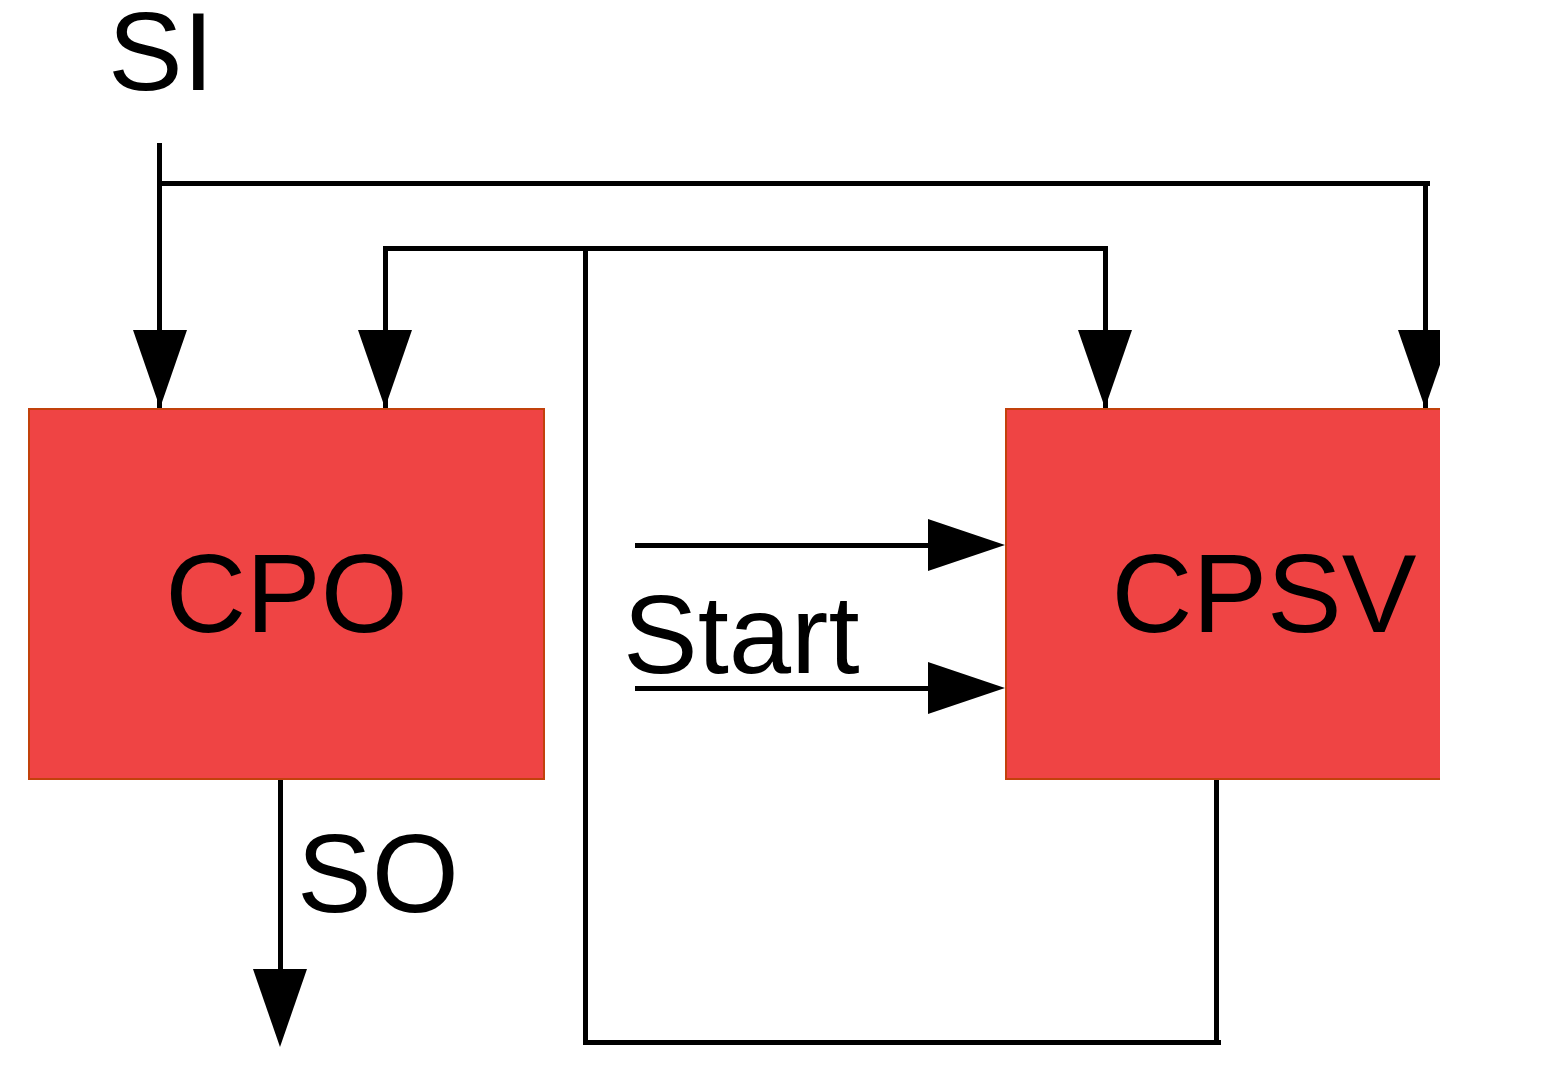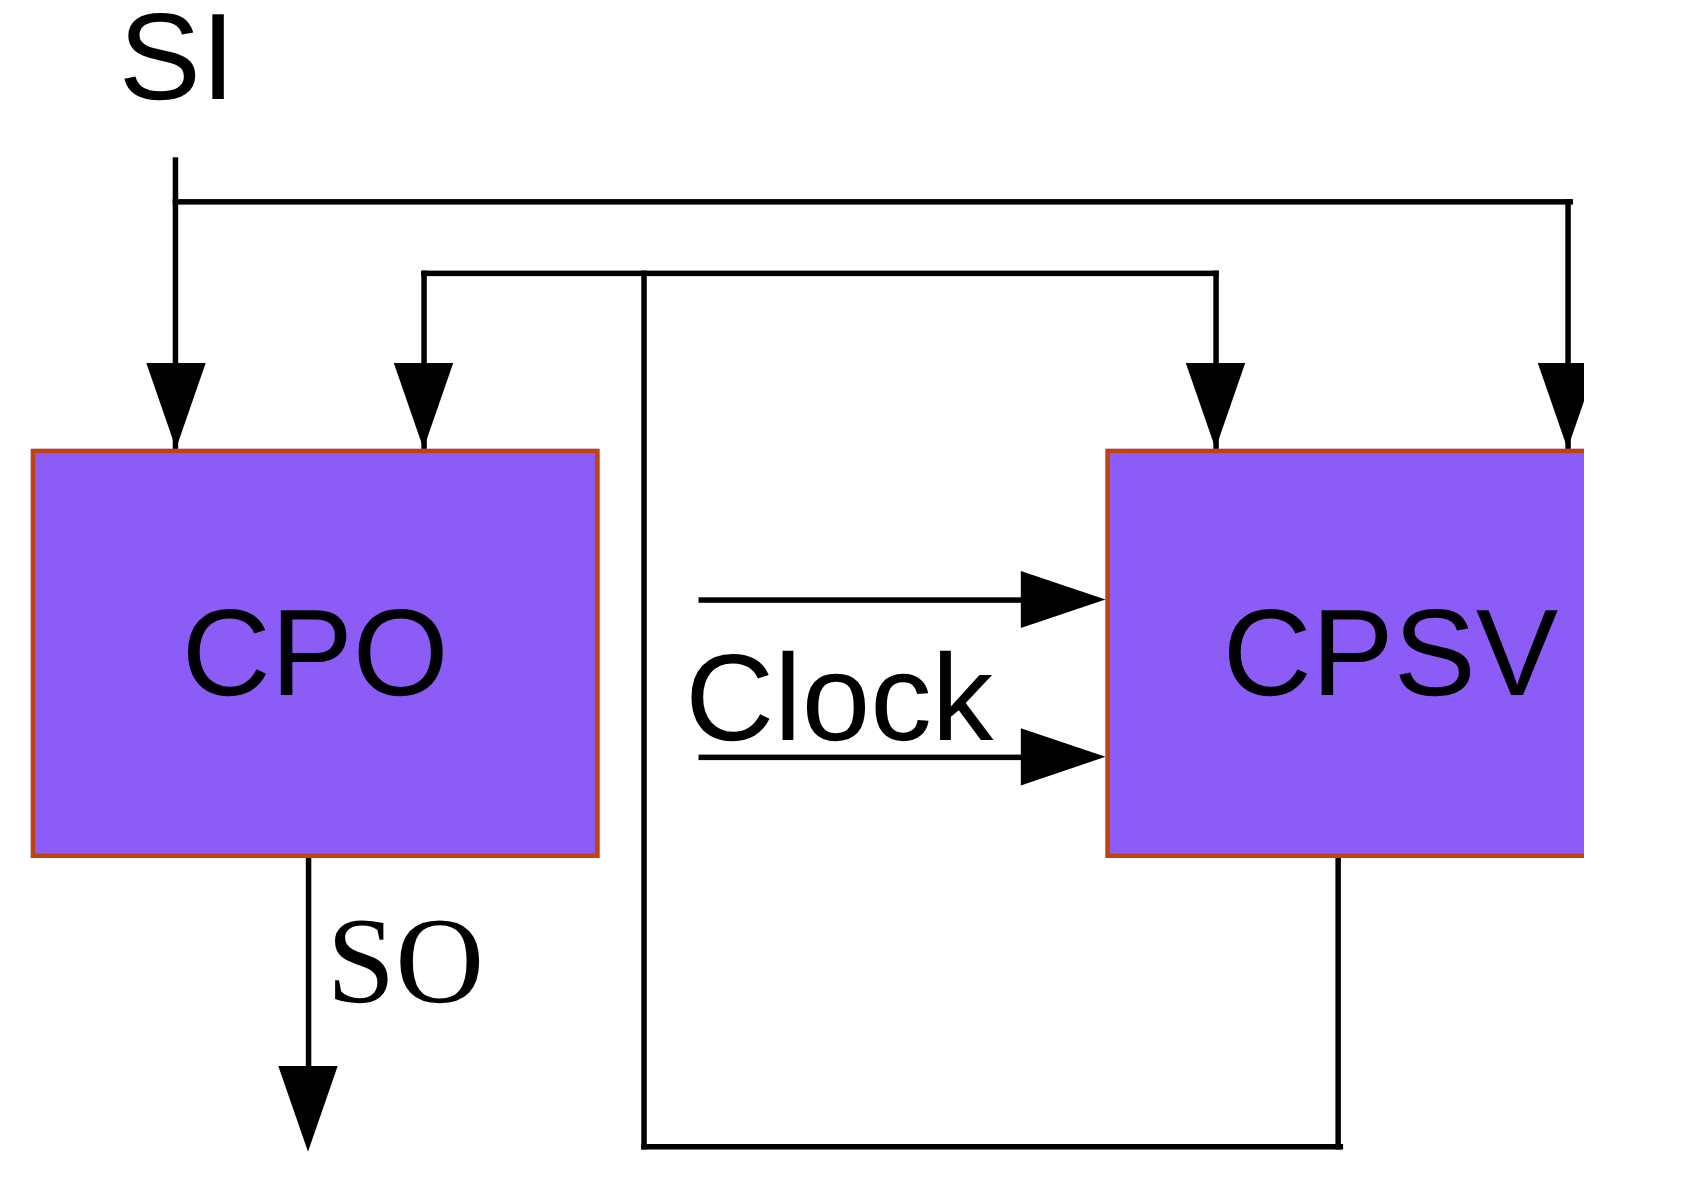--- a/index.html
+++ b/index.html
@@ -16,22 +16,22 @@
     font-family: "Liberation Sans", sans-serif;
     color: #000;
   }
   .line {
     position: absolute;
     background: #000;
   }
   .box {
     position: absolute;
     box-sizing: border-box;
-    border: 4px solid #c2410c;
-    background: #8b5cf6;
+    border: 2px solid #c2410c;
+    background: #ef4444;
     display: flex;
     align-items: center;
     justify-content: center;
   }
   .box .box-label {
     font-size: 112px;
     line-height: 1;
     white-space: nowrap;
   }
   .lbl {
@@ -56,22 +56,22 @@
     border-bottom: 26px solid transparent;
     border-left: 77px solid #000;
   }
 </style>
 </head>
 <body>
 
 <div id="canvas">
 
   <div class="lbl" style="left:108px; top:-4px;">SI</div>
-  <div class="lbl" style="left:623px; top:579px;">Clock</div>
-  <div class="lbl" style="left:297px; top:818px;font-family:Liberation Serif, serif;">SO</div>
+  <div class="lbl" style="left:623px; top:579px;">Start</div>
+  <div class="lbl" style="left:297px; top:818px;">SO</div>
 
   <div class="box" style="left:28px; top:408px; width:517px; height:372px;">
     <span class="box-label">CPO</span>
   </div>
   <div class="box" style="left:1005px; top:408px; width:518px; height:372px;">
     <span class="box-label">CPSV</span>
   </div>
 
   <div class="line" style="left:157px; top:143px; width:5px; height:265px;"></div>
   <div class="line" style="left:157px; top:181px; width:1273px; height:5px;"></div>

